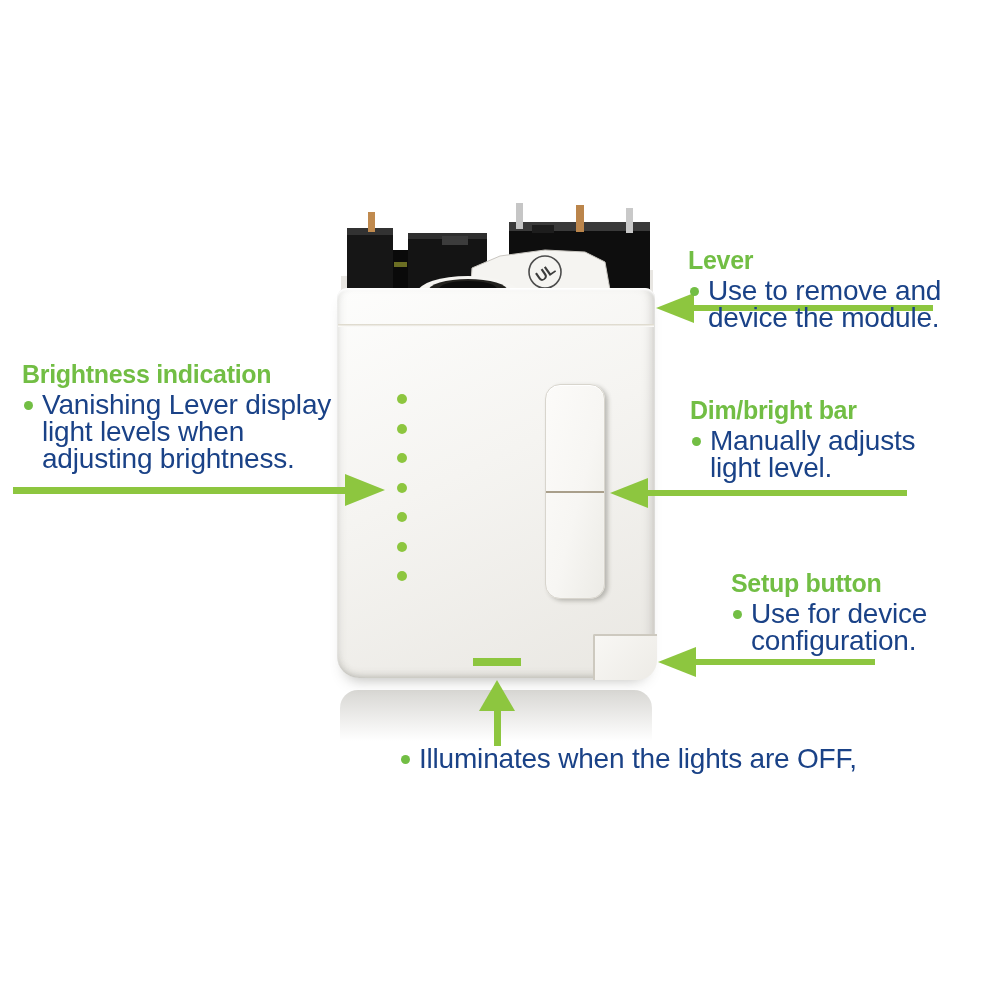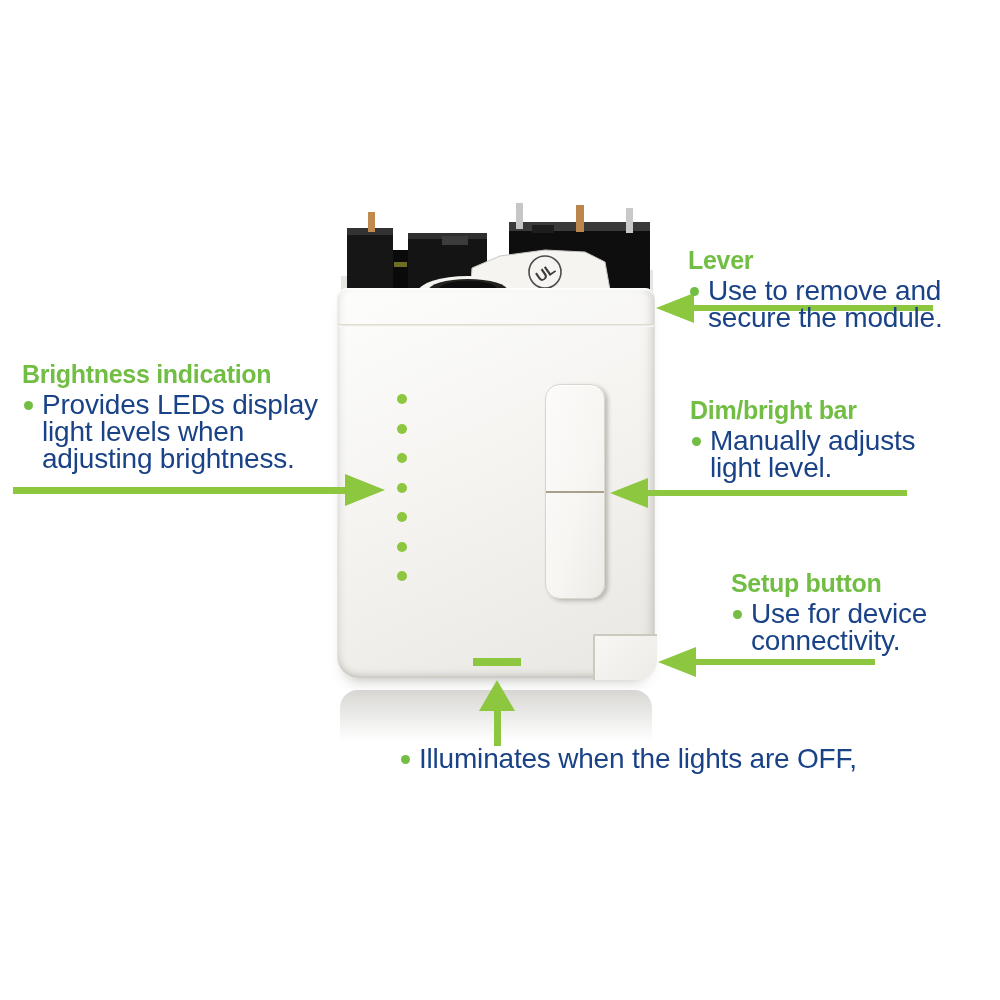--- a/index.html
+++ b/index.html
@@ -161,31 +161,31 @@
     <div class="head-up"></div>
     <div class="shaft-v"></div>
   </div>
 
   <div class="callout" style="left:688px;top:202px;margin-top:44px;">
     <h3>Lever</h3>
     <div class="bullet">
       <span class="dot"></span>
       <div class="lines">
         <div>Use to remove and</div>
-        <div>secure the module.</div>
+        <div>device the module.</div>
       </div>
     </div>
   </div>
 
   <div class="callout" style="left:22px;top:360px;">
     <h3>Brightness indication</h3>
     <div class="bullet">
       <span class="dot"></span>
       <div class="lines">
-        <div>Provides LEDs display</div>
+        <div>Vanishing Lever display</div>
         <div>light levels when</div>
         <div>adjusting brightness.</div>
       </div>
     </div>
   </div>
 
   <div class="callout" style="left:690px;top:396px;">
     <h3>Dim/bright bar</h3>
     <div class="bullet">
       <span class="dot"></span>
@@ -195,21 +195,21 @@
       </div>
     </div>
   </div>
 
   <div class="callout" style="left:690px;top:569px;margin-left:41px;">
     <h3>Setup button</h3>
     <div class="bullet">
       <span class="dot"></span>
       <div class="lines">
         <div>Use for device</div>
-        <div>connectivity.</div>
+        <div>configuration.</div>
       </div>
     </div>
   </div>
 
   <div class="callout" style="left:399px;top:745px;">
     <div class="bullet">
       <span class="dot"></span>
       <div class="lines">
         <div>Illuminates when the lights are OFF,</div>
       </div>

